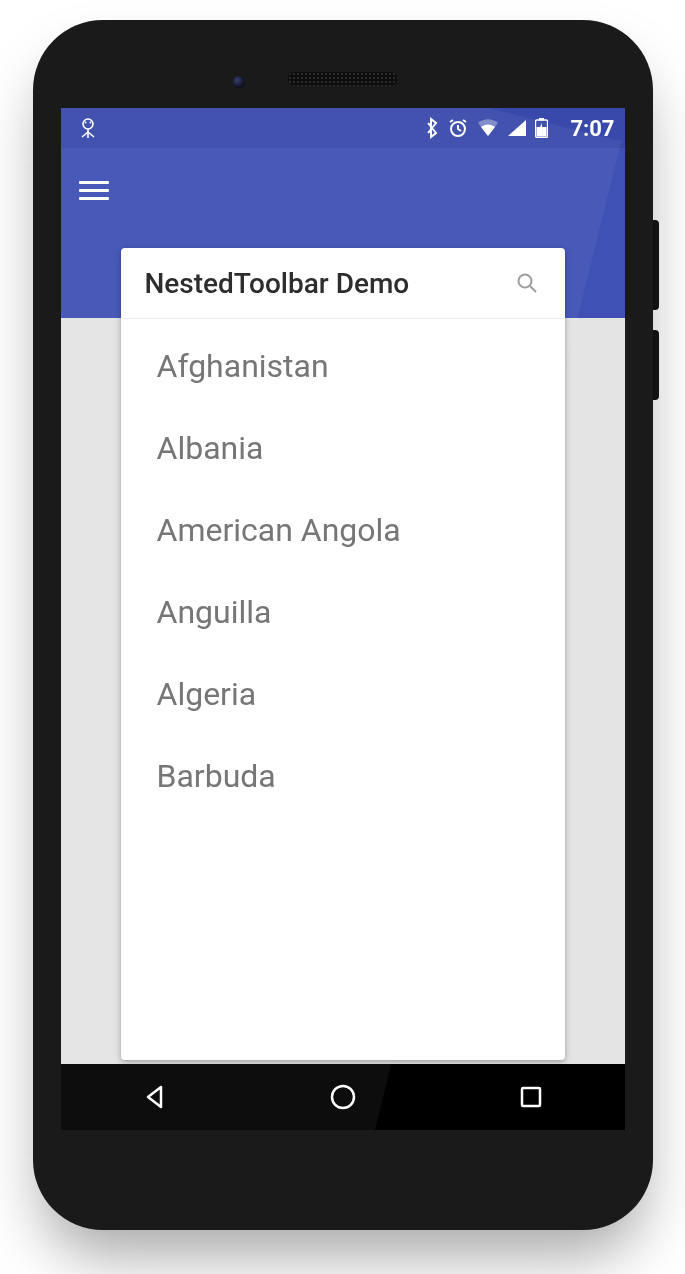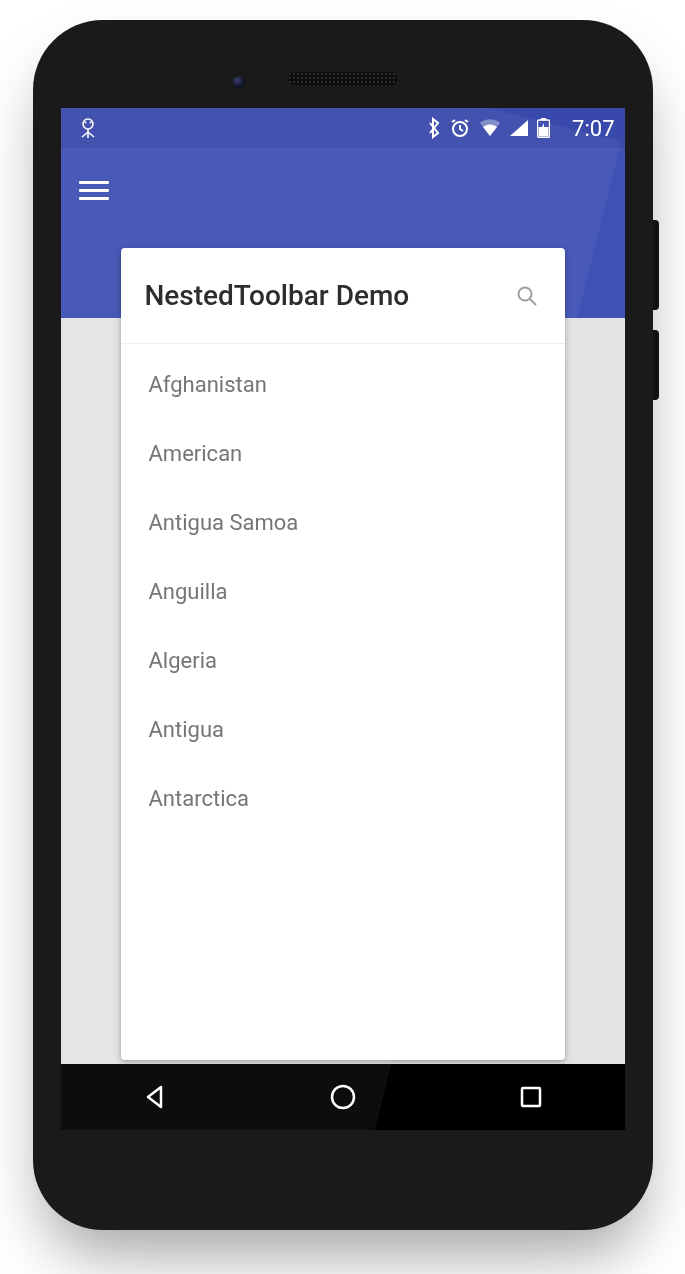--- a/index.html
+++ b/index.html
@@ -71,21 +71,21 @@
     height: 40px;
     background: #3949ab;
     color: #fff;
     display: flex;
     align-items: center;
     padding: 0 10px;
     font-size: 22px;
   }
   .status-bar .spacer { flex: 1; }
   .status-bar .ico { margin-left: 8px; display: inline-flex; align-items: center; }
-  .status-bar .clock { margin-left: 22px; font-weight: 400; }
+  .status-bar .clock { margin-left: 22px; font-weight: 700; }
 
   
   .action-bar {
     height: 80px;
     background: #3f51b5;
     display: flex;
     align-items: center;
     padding: 0 18px;
   }
   .hamburger { width: 30px; height: 24px; cursor: pointer; }
@@ -108,21 +108,21 @@
     top: 140px;
     left: 60px;
     right: 60px;
     bottom: 70px;
     background: #fff;
     border-radius: 4px;
     box-shadow: 0 1px 4px rgba(0,0,0,.25), 0 4px 10px rgba(0,0,0,.12);
     overflow: hidden;
   }
   .card-toolbar {
-    height: 96px;
+    height: 71px;
     display: flex;
     align-items: center;
     padding: 0 24px;
     border-bottom: 1px solid #eee;
   }
   .card-title {
     flex: 1;
     font-size: 28px;
     color: #222;
     font-weight: 500;
@@ -132,23 +132,24 @@
     display: flex; align-items: center; justify-content: center;
     cursor: pointer;
     opacity: .6;
   }
 
   .list {
     padding: 6px 0;
   }
   .list-item {
     padding: 22px 28px;
-    font-size: 22px;
+    font-size: 32px;
     color: #6f6f6f;
     cursor: pointer;
+    margin-left: 8px;
   }
 
   
   .navbar {
     position: absolute;
     bottom: 0; left: 0; right: 0;
     height: 66px;
     background: #000;
     display: flex;
     align-items: center;
@@ -229,26 +230,25 @@
         <div class="card-title">NestedToolbar Demo</div>
         <div class="search-btn">
           <svg width="24" height="24" viewBox="0 0 24 24">
               <circle cx="10" cy="10" r="6.5" fill="none" stroke="#555" stroke-width="2"></circle>
               <line x1="15" y1="15" x2="21" y2="21" stroke="#555" stroke-width="2"></line>
             </svg>
         </div>
       </div>
       <div class="list">
         <div class="list-item">Afghanistan</div>
-        <div class="list-item">American</div>
-        <div class="list-item">Antigua Samoa</div>
+        <div class="list-item">Albania</div>
+        <div class="list-item">American Angola</div>
         <div class="list-item">Anguilla</div>
         <div class="list-item">Algeria</div>
-        <div class="list-item">Antigua</div>
-        <div class="list-item">Antarctica</div>
+        <div class="list-item">Barbuda</div>
       </div>
     </div>
 
     <div class="navbar">
       <div class="nav-btn">
         <svg width="26" height="26" viewBox="0 0 26 26">
             <path d="M19 3L6 13l13 10z" stroke-linejoin="round"></path>
           </svg>
       </div>
       <div class="nav-btn">

